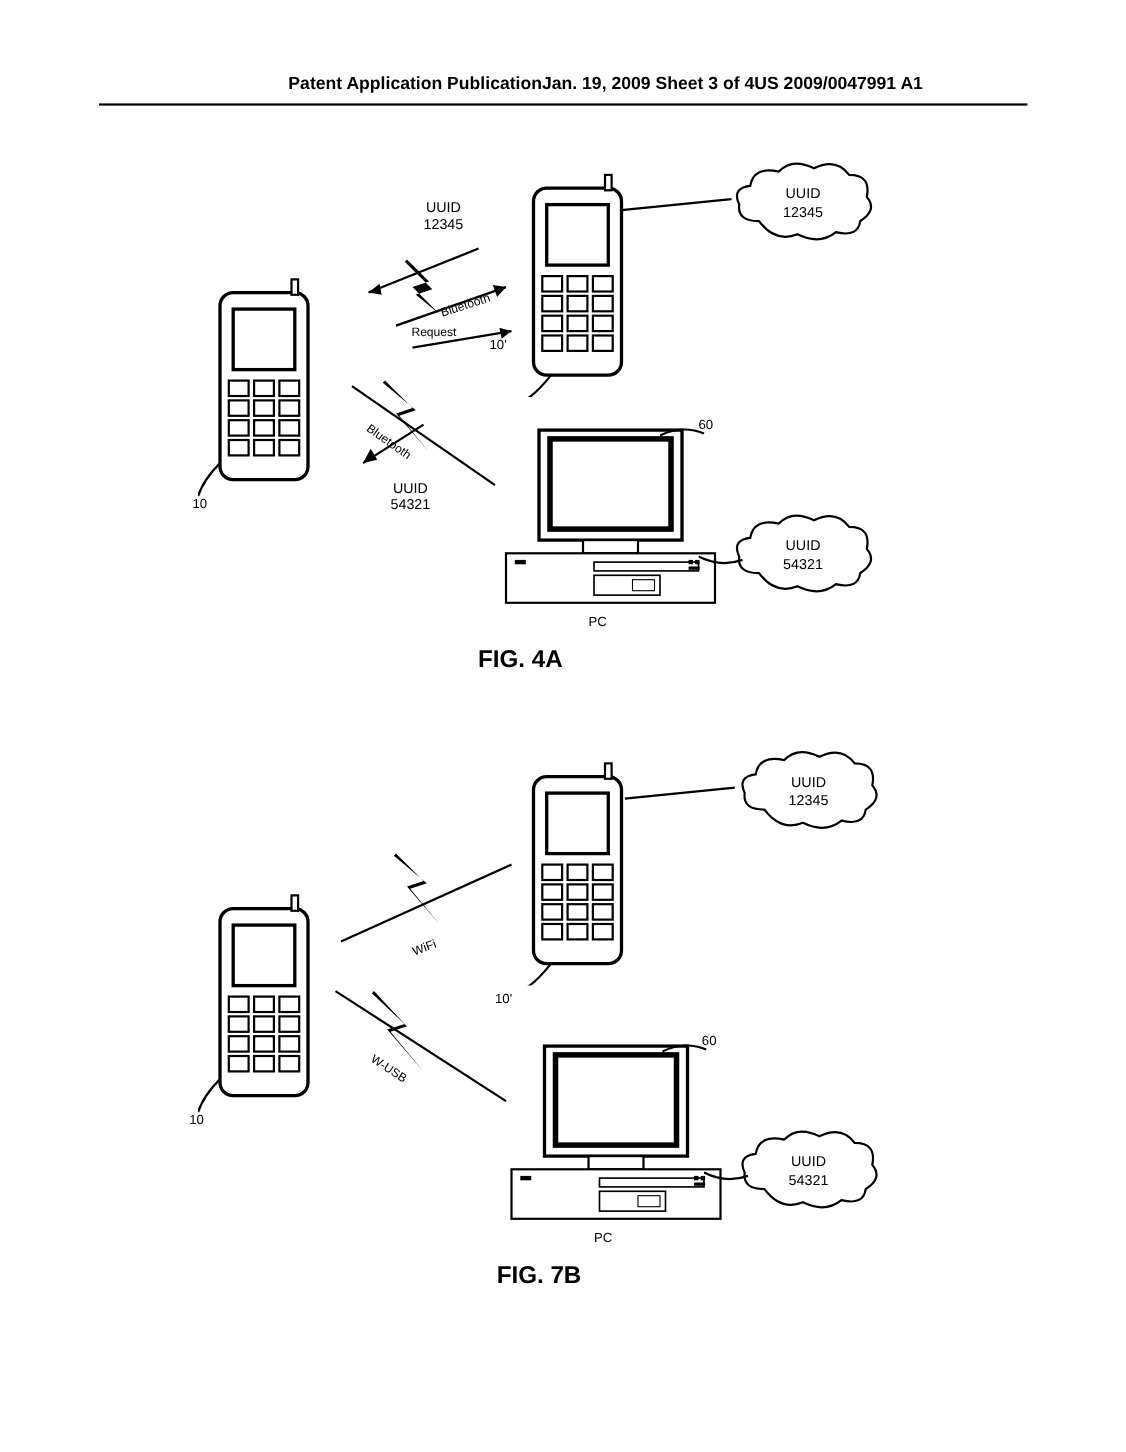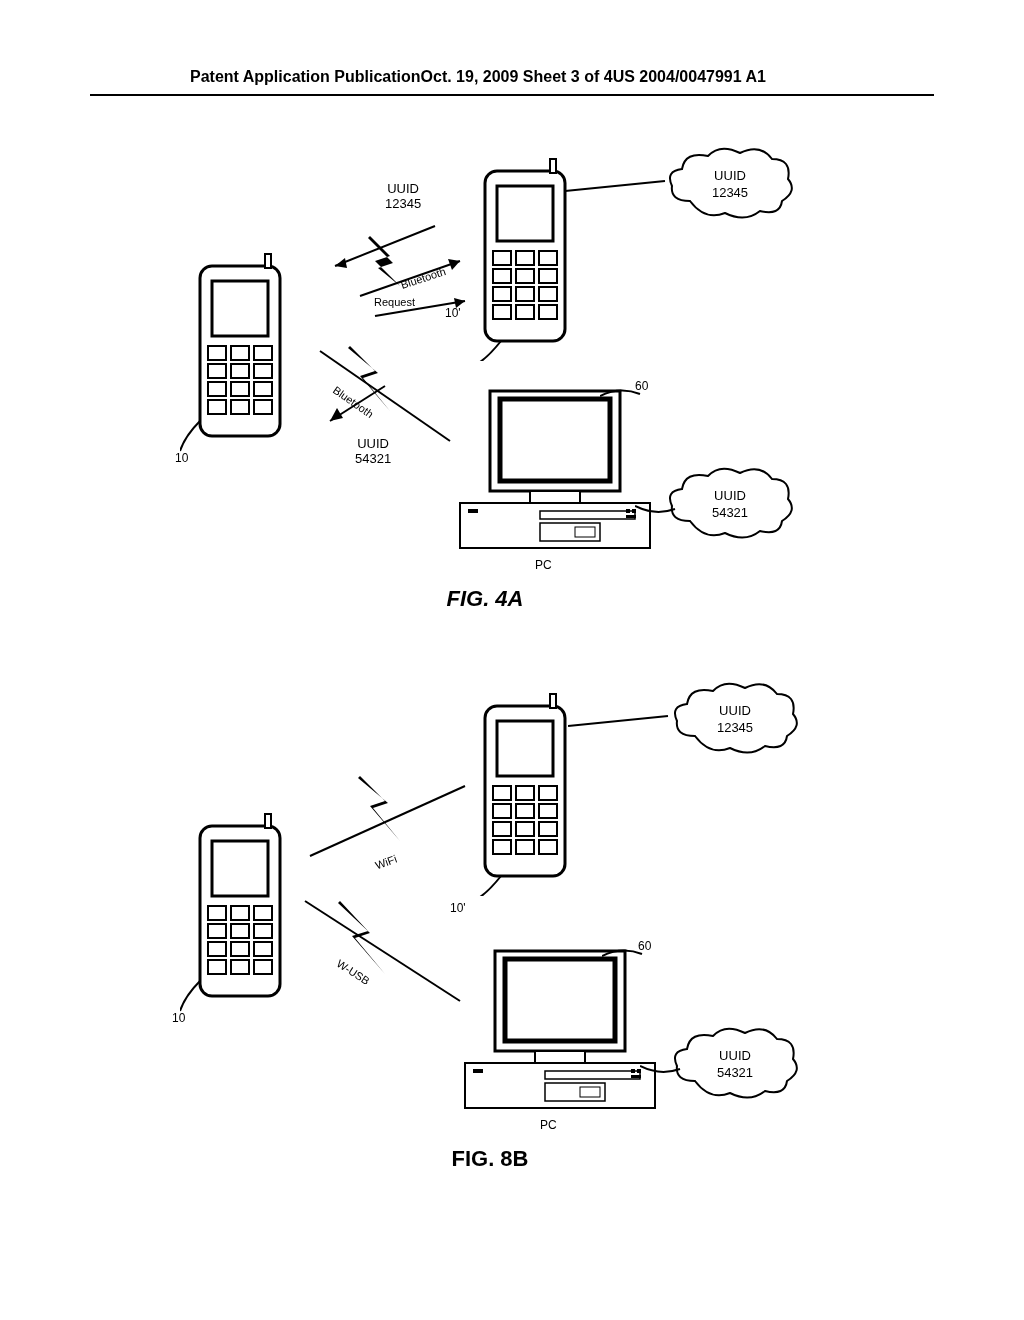--- a/index.html
+++ b/index.html
@@ -1,32 +1,32 @@
 <!DOCTYPE html>
 <html><head>
 <meta charset="utf-8">
 <style>
   * { box-sizing: border-box; margin: 0; padding: 0; }
   body { background: #fff; font-family: Arial, sans-serif; width: 1024px; height: 1320px; position: relative; }
-  .header { display: flex; justify-content: flex-start; padding: 68px 95px 8px 100px; font-weight: bold; font-size: 16px; border-bottom: 2px solid #000; margin: 0 90px; }
+  .header { display: flex; justify-content: flex-end; padding: 68px 95px 8px 100px; font-weight: bold; font-size: 16px; border-bottom: 2px solid #000; margin: 0 90px; }
   .page { position: relative; width: 840px; height: 1180px; margin-left: 90px; }
   .abs { position: absolute; }
   .fig-label { font-weight: bold; font-size: 22px; text-align: center; }
   .small-label { font-size: 12px; font-weight: normal; }
   .tiny-label { font-size: 11px; }
   .cloud-text { font-size: 13px; text-align: center; line-height: 1.3; }
   svg { display: block; }
 </style>
 </head>
 <body>
 
 <div class="header">
   <span>Patent Application Publication</span>
-  <span>Oct. 19, 2009  Sheet 3 of 4</span>
-  <span>US 2004/0047991 A1</span>
+  <span>Jan. 19, 2009  Sheet 3 of 4</span>
+  <span>US 2009/0047991 A1</span>
 </div>
 
 <div class="page">
 
   <svg class="abs" style="left:90px; top:150px;" width="120" height="210">
     <rect x="20" y="20" width="80" height="170" rx="12" ry="12" fill="#fff" stroke="#000" stroke-width="3"></rect>
     <rect x="85" y="8" width="6" height="14" fill="#fff" stroke="#000" stroke-width="2"></rect>
     <rect x="32" y="35" width="56" height="55" fill="#fff" stroke="#000" stroke-width="3"></rect>
     <g stroke="#000" stroke-width="2" fill="#fff">
       <rect x="28" y="100" width="18" height="14"></rect>
@@ -131,21 +131,21 @@
     <path d="M 30 60 Q 10 60 12 45 Q 5 30 22 28 Q 25 10 48 15 Q 60 2 80 12 Q 100 2 112 18 Q 132 18 128 38 Q 138 50 122 60 Q 120 75 100 70 Q 85 82 65 72 Q 45 80 30 60 Z" fill="#fff" stroke="#000" stroke-width="2"></path>
   </svg>
   <div class="abs cloud-text" style="left:605px; top:392px; width:70px;">
     <div>UUID</div>
     <div>54321</div>
   </div>
   <svg class="abs" style="left:545px; top:405px;" width="50" height="20">
     <path d="M 0 5 Q 20 15 40 8" fill="none" stroke="#000" stroke-width="2"></path>
   </svg>
 
-  <div class="abs fig-label" style="left:320px; top:490px; width:150px;font-style:italic;">FIG. 4A</div>
+  <div class="abs fig-label" style="left:308px; top:490px; width:150px;">FIG. 4A</div>
 
   <svg class="abs" style="left:90px; top:710px;" width="120" height="210">
     <rect x="20" y="20" width="80" height="170" rx="12" ry="12" fill="#fff" stroke="#000" stroke-width="3"></rect>
     <rect x="85" y="8" width="6" height="14" fill="#fff" stroke="#000" stroke-width="2"></rect>
     <rect x="32" y="35" width="56" height="55" fill="#fff" stroke="#000" stroke-width="3"></rect>
     <g stroke="#000" stroke-width="2" fill="#fff">
       <rect x="28" y="100" width="18" height="14"></rect>
         <rect x="51" y="100" width="18" height="14"></rect>
         <rect x="74" y="100" width="18" height="14"></rect>
       <rect x="28" y="118" width="18" height="14"></rect>
@@ -230,15 +230,15 @@
     <path d="M 30 60 Q 10 60 12 45 Q 5 30 22 28 Q 25 10 48 15 Q 60 2 80 12 Q 100 2 112 18 Q 132 18 128 38 Q 138 50 122 60 Q 120 75 100 70 Q 85 82 65 72 Q 45 80 30 60 Z" fill="#fff" stroke="#000" stroke-width="2"></path>
   </svg>
   <div class="abs cloud-text" style="left:610px; top:952px; width:70px;">
     <div>UUID</div>
     <div>54321</div>
   </div>
   <svg class="abs" style="left:550px; top:965px;" width="50" height="20">
     <path d="M 0 5 Q 20 15 40 8" fill="none" stroke="#000" stroke-width="2"></path>
   </svg>
 
-  <div class="abs fig-label" style="left:325px; top:1050px; width:150px;">FIG. 8B</div>
+  <div class="abs fig-label" style="left:325px; top:1050px; width:150px;">FIG. 7B</div>
 
 </div>
 
 </body></html>

